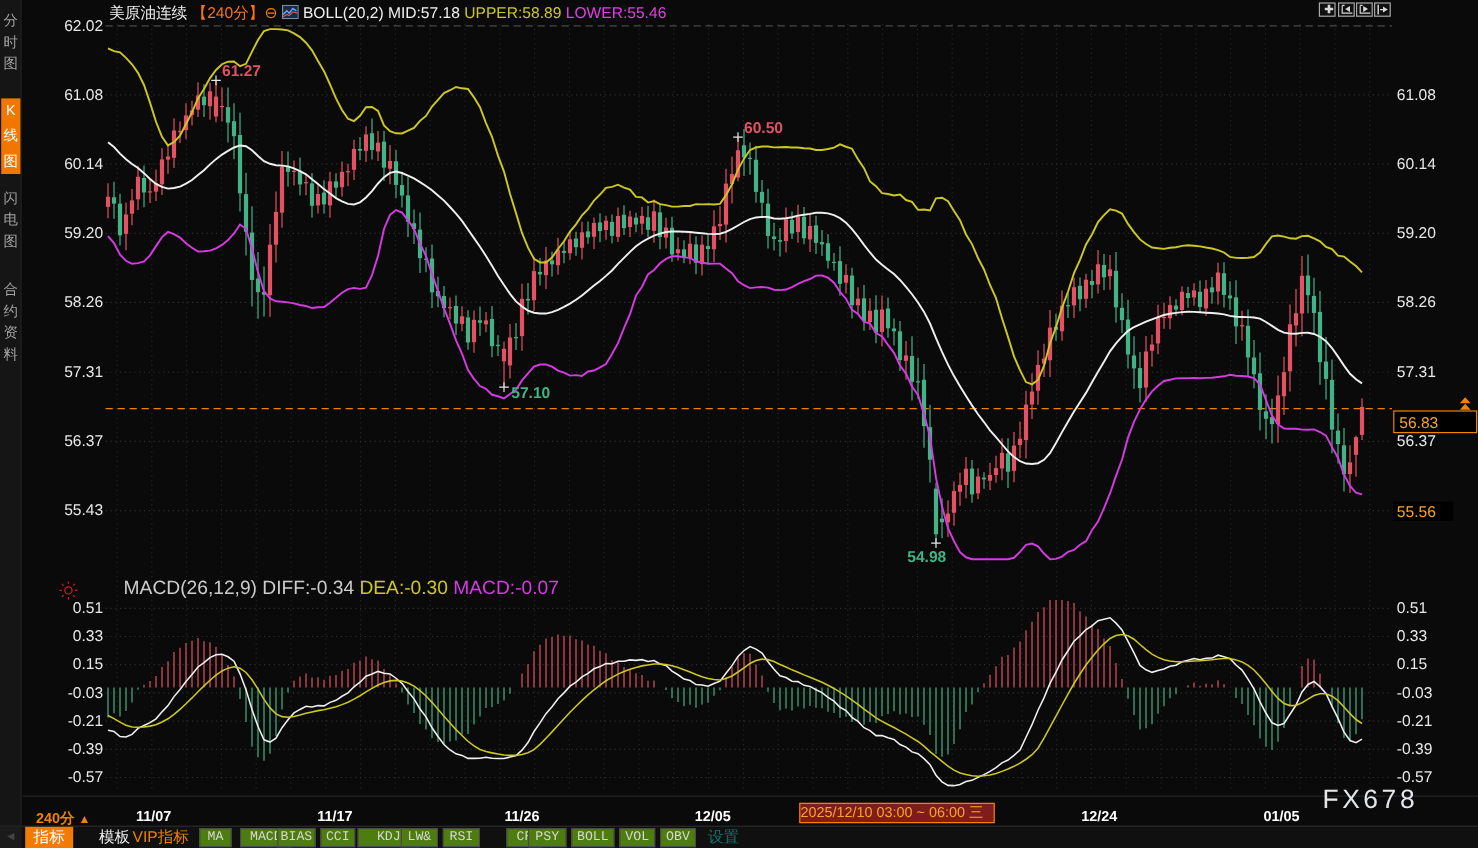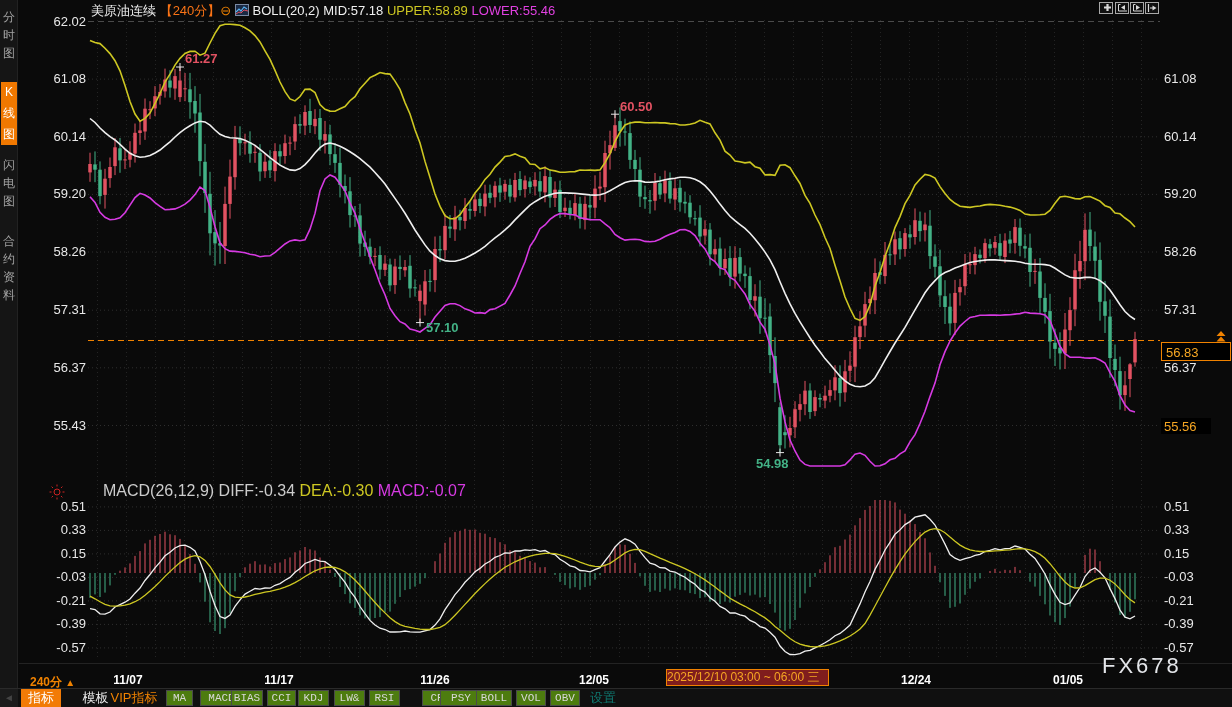--- a/index.html
+++ b/index.html
@@ -356,20 +356,20 @@
 <div class="abs" id="fx">FX678</div>
 <div class="abs" id="toolbar"></div>
 <div class="abs" style="left:0;top:689px;width:18px;height:18px;background:#1b1b1b;color:#888;font-size:10px;text-align:center;line-height:18px;color:#444;">◄</div>
 <div class="tcn" style="left:21px; width:40px; background:#f27b06; color:#fff;">指标</div>
 <div class="tcn" style="left:76px; width:39px; color:#eeeeee;">模板</div>
 <div class="tcn" style="left:107px; width:54px; color:#f08200;">VIP指标</div>
 <div class="tbtn" style="left:166px; width:27px;">MA</div>
 <div class="tbtn" style="left:200px; width:43px;">MACD</div>
 <div class="tbtn" style="left:231px; width:32px;">BIAS</div>
 <div class="tbtn" style="left:267px; width:29px;">CCI</div>
-<div class="tbtn" style="left:298px; width:31px;">KDJ</div>
+<div class="tbtn" style="left:298px; width:52px;">KDJ</div>
 <div class="tbtn" style="left:334px; width:31px;">LW&amp;</div>
 <div class="tbtn" style="left:369px; width:31px;">RSI</div>
 <div class="tbtn" style="left:422px; width:30px;">CR</div>
-<div class="tbtn" style="left:440px; width:42px;">PSY</div>
+<div class="tbtn" style="left:440px; width:32px;">PSY</div>
 <div class="tbtn" style="left:476px; width:36px;">BOLL</div>
 <div class="tbtn" style="left:516px; width:30px;">VOL</div>
 <div class="tbtn" style="left:550px; width:30px;">OBV</div>
 <div class="tcn" style="left:585px; width:36px; color:#0f766e;">设置</div>
 </body></html>

